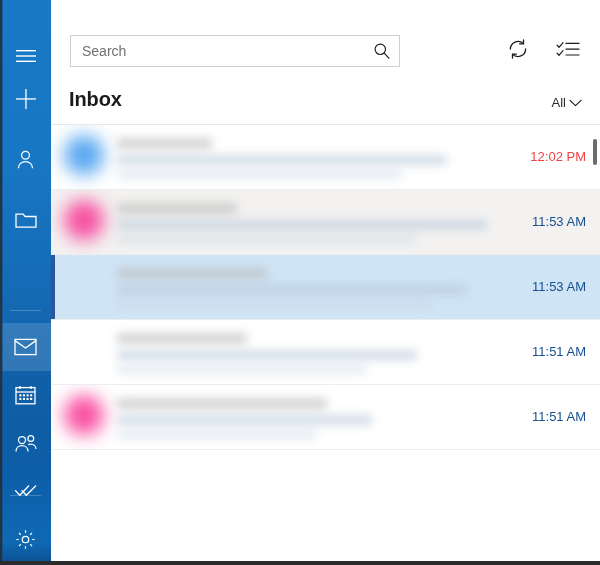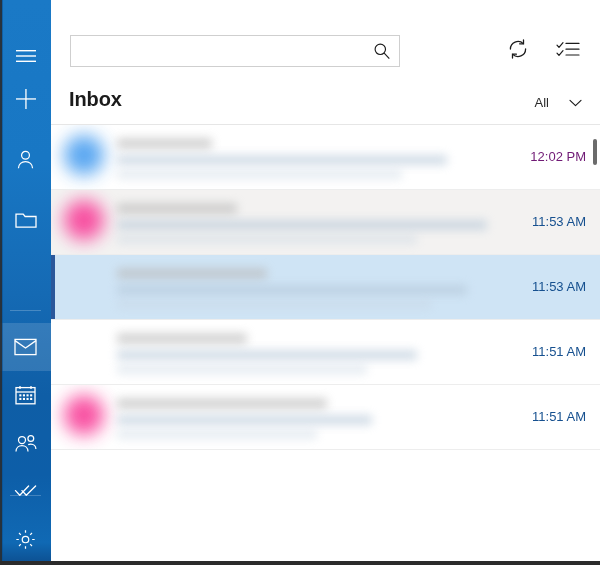--- a/index.html
+++ b/index.html
@@ -186,21 +186,21 @@
     font-weight: bold;
     color: #1b1b1b;
     letter-spacing: -0.1px;
   }
   #filter-control {
     position: absolute;
     right: 18px; top: 10px;
     height: 22px;
     display: flex;
     align-items: center;
-    gap: 20px;
+    gap: 3px;
     cursor: default;
     text-align: right;
   }
   #filter-label {
     font-size: 13px;
     color: #2b2b2b;
   }
   #header-divider {
     position: absolute;
     left: 51px; top: 124px;
@@ -407,20 +407,21 @@
           <circle cx="11" cy="11" r="3.4"></circle>
           <path d="M11 1.4v2.6M11 18v2.6M20.6 11H18M4 11H1.4M17.8 4.2l-1.9 1.9M6.1 15.9l-1.9 1.9M17.8 17.8l-1.9-1.9M6.1 6.1L4.2 4.2"></path>
         </svg>
       </span>
     </div>
   </div>
 
 
   <div id="search-row">
     <div id="search-box">
+      <input id="search-input" type="text" placeholder="Search" style="">
       <span id="search-icon">
         <svg width="18" height="18" viewBox="0 0 18 18" fill="none" stroke="#1b1b1b" stroke-width="1.15">
           <circle cx="7.3" cy="7.3" r="5.2"></circle>
           <path d="M11.2 11.2l5.1 5.4"></path>
         </svg>
       </span>
     </div>
 
     <div class="cmd-btn" id="btn-sync">
       <span>
@@ -457,21 +458,21 @@
   </div>
   <div id="header-divider"></div>
 
   <div id="message-list">
 
     <div class="msg-row">
         <div class="msg-avatar" style="background: rgb(77, 160, 240);"></div>
         <div class="msg-redact rd-sender" style="top: 13px; width: 95px;"></div>
         <div class="msg-redact rd-subject" style="top: 30px; width: 330px;"></div>
         <div class="msg-redact rd-preview" style="top: 45px; width: 285px;"></div>
-        <div class="msg-time" style="color: #701a75;">12:02 PM</div>
+        <div class="msg-time" style="color: #ef4444;">12:02 PM</div>
       </div>
       <div class="msg-row hovered">
         <div class="msg-avatar" style="background: rgb(248, 66, 154);"></div>
         <div class="msg-redact rd-sender" style="top: 13px; width: 120px;"></div>
         <div class="msg-redact rd-subject" style="top: 30px; width: 370px;"></div>
         <div class="msg-redact rd-preview" style="top: 45px; width: 300px;"></div>
         <div class="msg-time" style="color: rgb(22, 80, 143);">11:53 AM</div>
       </div>
       <div class="msg-row selected">
         <div class="row-accent" style="background: rgb(43, 87, 154);"></div>

